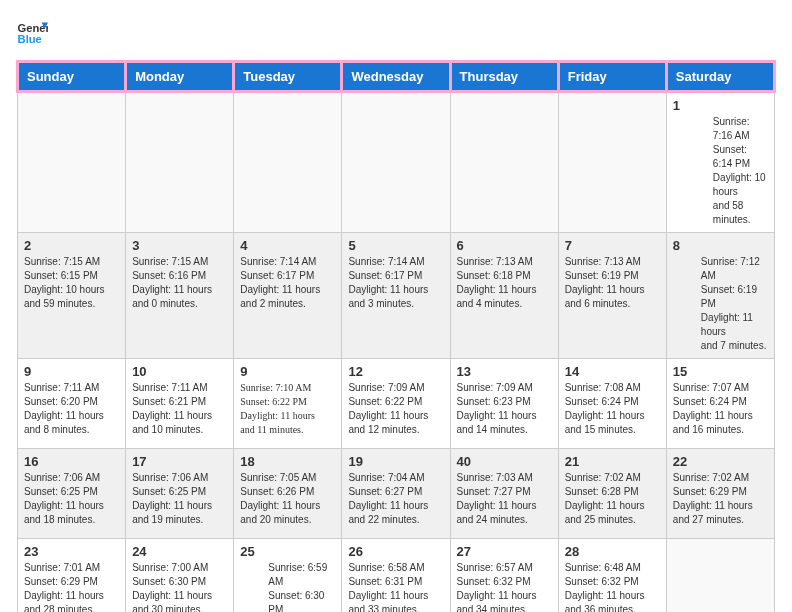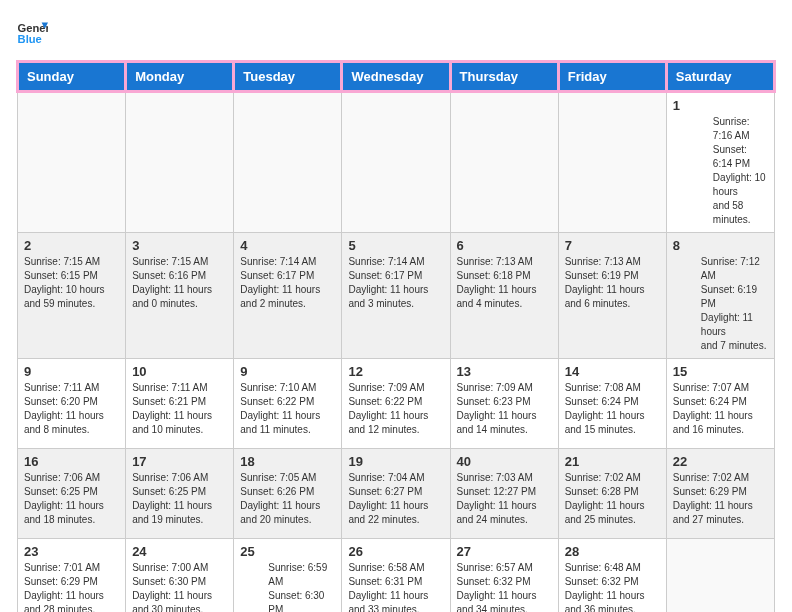--- a/index.html
+++ b/index.html
@@ -189,21 +189,21 @@
         </td>
         <td>
           <span class="day-number">10</span>
           <div class="day-info" style="white-space: pre-line;">Sunrise: 7:11 AM
 Sunset: 6:21 PM
 Daylight: 11 hours
 and 10 minutes.</div>
         </td>
         <td>
           <span class="day-number">9</span>
-          <div class="day-info" style="white-space: pre-line;">Sunrise: 7:10 AM
+          <div class="day-info" style="white-space: pre-line; font-family: Liberation Serif, serif;">Sunrise: 7:10 AM
 Sunset: 6:22 PM
 Daylight: 11 hours
 and 11 minutes.</div>
         </td>
         <td>
           <span class="day-number">12</span>
           <div class="day-info" style="white-space: pre-line;">Sunrise: 7:09 AM
 Sunset: 6:22 PM
 Daylight: 11 hours
 and 12 minutes.</div>
@@ -255,21 +255,21 @@
         <td>
           <span class="day-number">19</span>
           <div class="day-info" style="white-space: pre-line;">Sunrise: 7:04 AM
 Sunset: 6:27 PM
 Daylight: 11 hours
 and 22 minutes.</div>
         </td>
         <td>
           <span class="day-number">40</span>
           <div class="day-info" style="white-space: pre-line;">Sunrise: 7:03 AM
-Sunset: 12:27 PM
+Sunset: 7:27 PM
 Daylight: 11 hours
 and 24 minutes.</div>
         </td>
         <td>
           <span class="day-number">21</span>
           <div class="day-info" style="white-space: pre-line;">Sunrise: 7:02 AM
 Sunset: 6:28 PM
 Daylight: 11 hours
 and 25 minutes.</div>
         </td>

